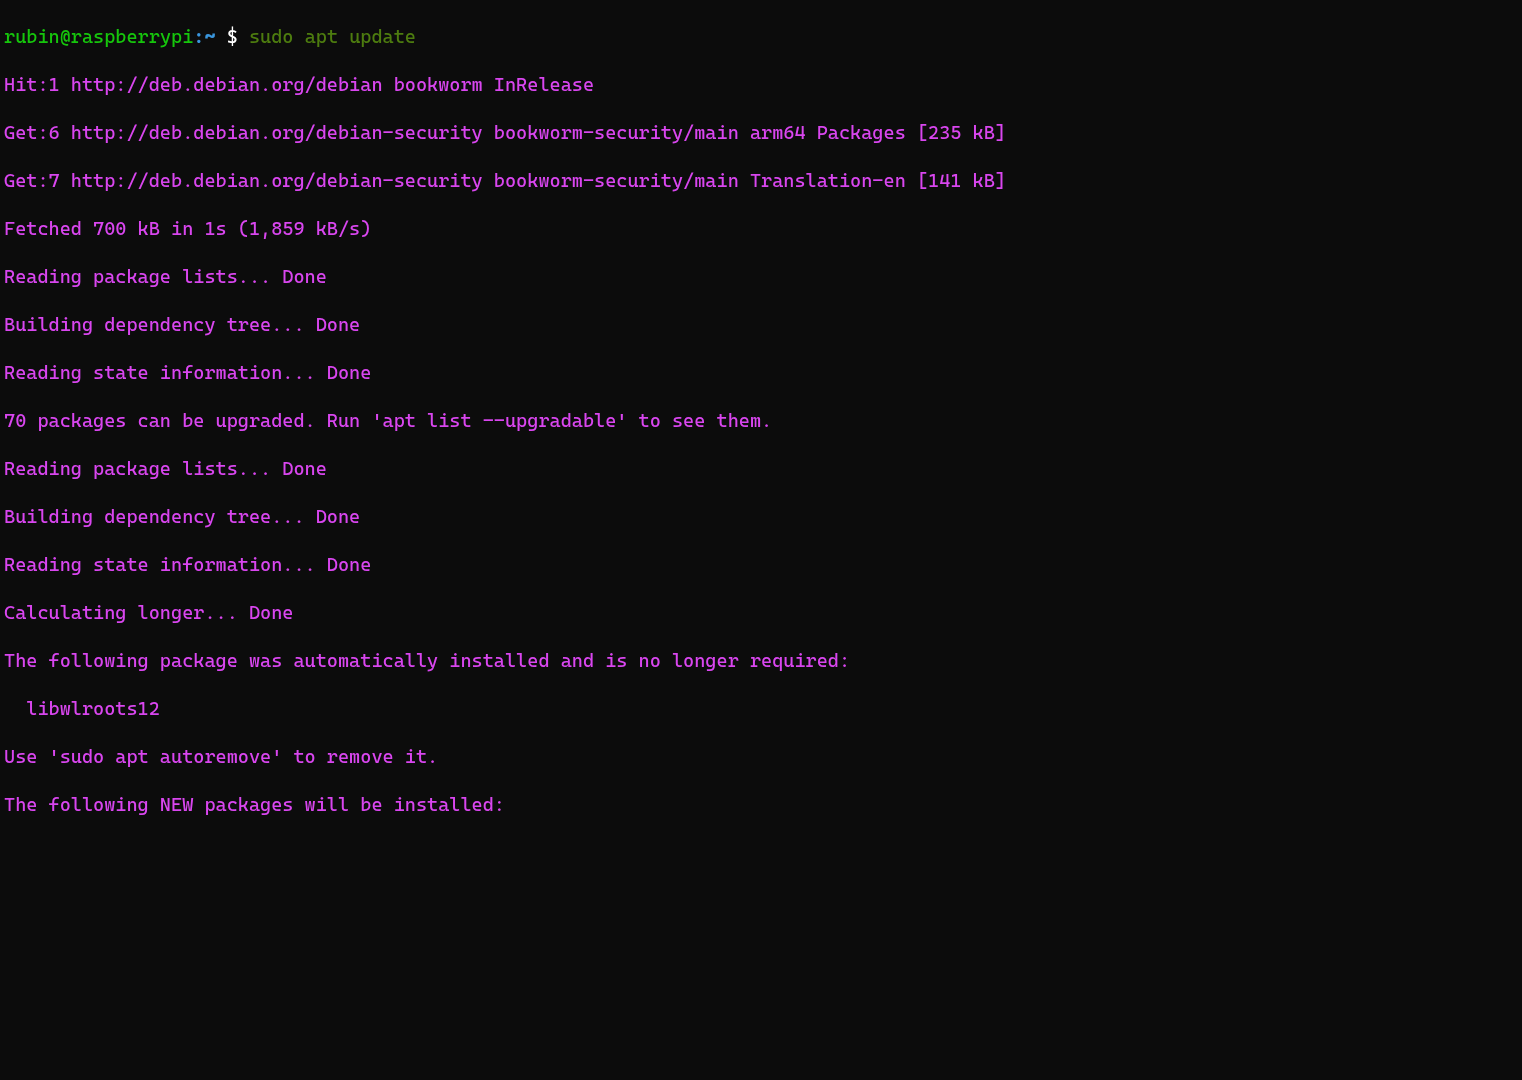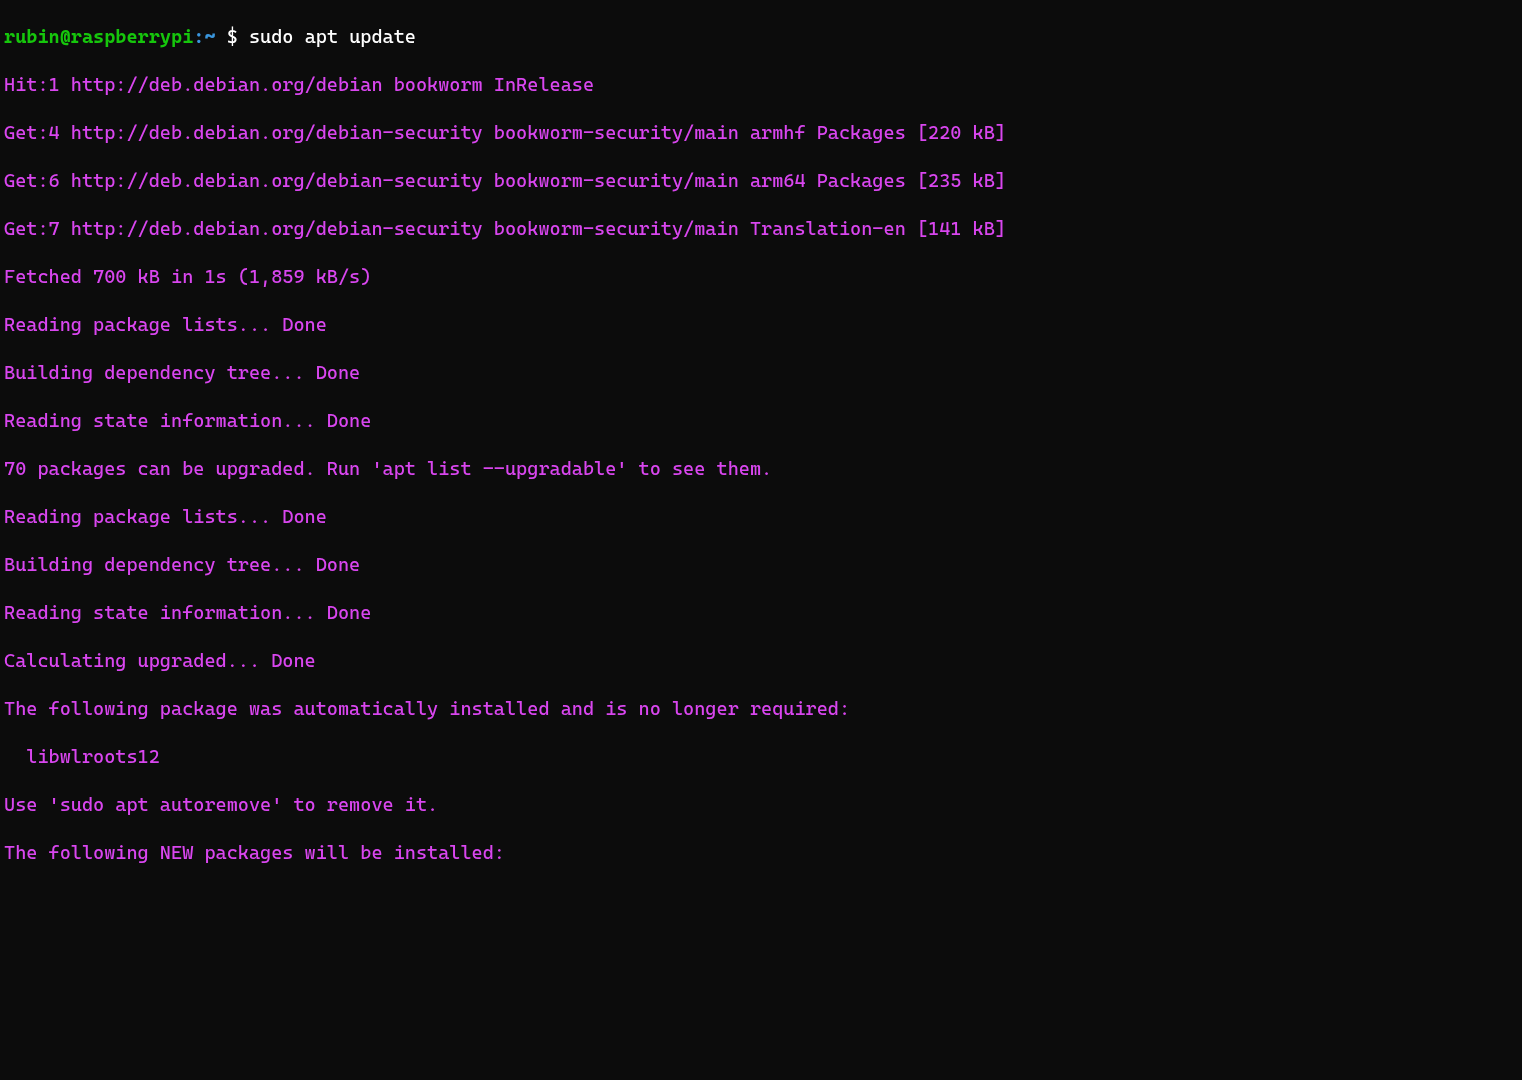--- a/index.html
+++ b/index.html
@@ -11,47 +11,46 @@
     font-size: 19px;
     line-height: 24px;
     width: 1522px;
     height: 1080px;
     overflow: hidden;
   }
   .terminal {
     padding: 0 4px;
     white-space: pre;
   }
-  .prompt-user { color: #16c60c; font-weight: bold; }
-  .prompt-host { color: #16c60c; font-weight: bold; }
+  .prompt-user { color: #16c60c; font-weight: normal; }
+  .prompt-host { color: #16c60c; font-weight: normal; }
   .prompt-colon { color: #3a96dd; font-weight: bold; }
   .prompt-path { color: #3a96dd; font-weight: bold; }
   .prompt-dollar { color: #ffffff; }
-  .cmd { color: #ffffff; }
+  .cmd { color: #4d7c0f; }
   .out { color: #d946ef; }
   .line { display: block; }
 </style>
 </head>
 <body>
 
 <div class="terminal">
 <span class="line"><span class="prompt-user">rubin</span><span class="prompt-user">@</span><span class="prompt-host">raspberrypi</span><span class="prompt-colon">:</span><span class="prompt-path">~</span><span class="prompt-dollar"> $ </span><span class="cmd">sudo apt update</span></span>
 <span class="line out">Hit:1 http://deb.debian.org/debian bookworm InRelease</span>
-<span class="line out">Get:4 http://deb.debian.org/debian-security bookworm-security/main armhf Packages [220 kB]</span>
 <span class="line out">Get:6 http://deb.debian.org/debian-security bookworm-security/main arm64 Packages [235 kB]</span>
 <span class="line out">Get:7 http://deb.debian.org/debian-security bookworm-security/main Translation-en [141 kB]</span>
 <span class="line out">Fetched 700 kB in 1s (1,859 kB/s)</span>
 <span class="line out">Reading package lists... Done</span>
 <span class="line out">Building dependency tree... Done</span>
 <span class="line out">Reading state information... Done</span>
 <span class="line out">70 packages can be upgraded. Run 'apt list --upgradable' to see them.</span>
 <span class="line out">Reading package lists... Done</span>
 <span class="line out">Building dependency tree... Done</span>
 <span class="line out">Reading state information... Done</span>
-<span class="line out">Calculating upgraded... Done</span>
+<span class="line out">Calculating longer... Done</span>
 <span class="line out">The following package was automatically installed and is no longer required:</span>
 <span class="line out">  libwlroots12</span>
 <span class="line out">Use 'sudo apt autoremove' to remove it.</span>
 <span class="line out">The following NEW packages will be installed:</span>
 
 
 
 
 
 

